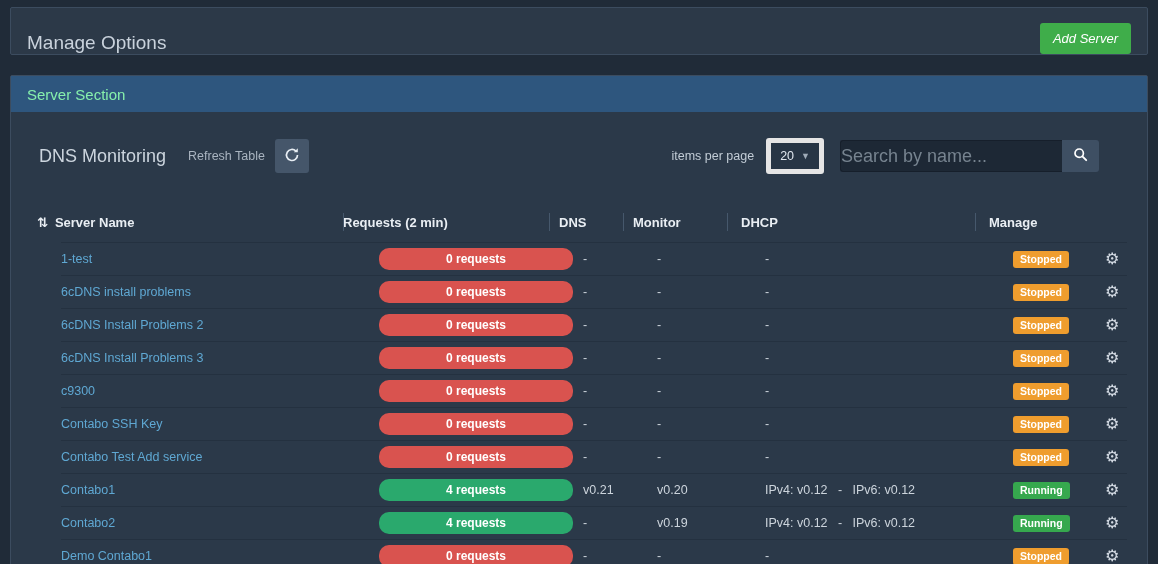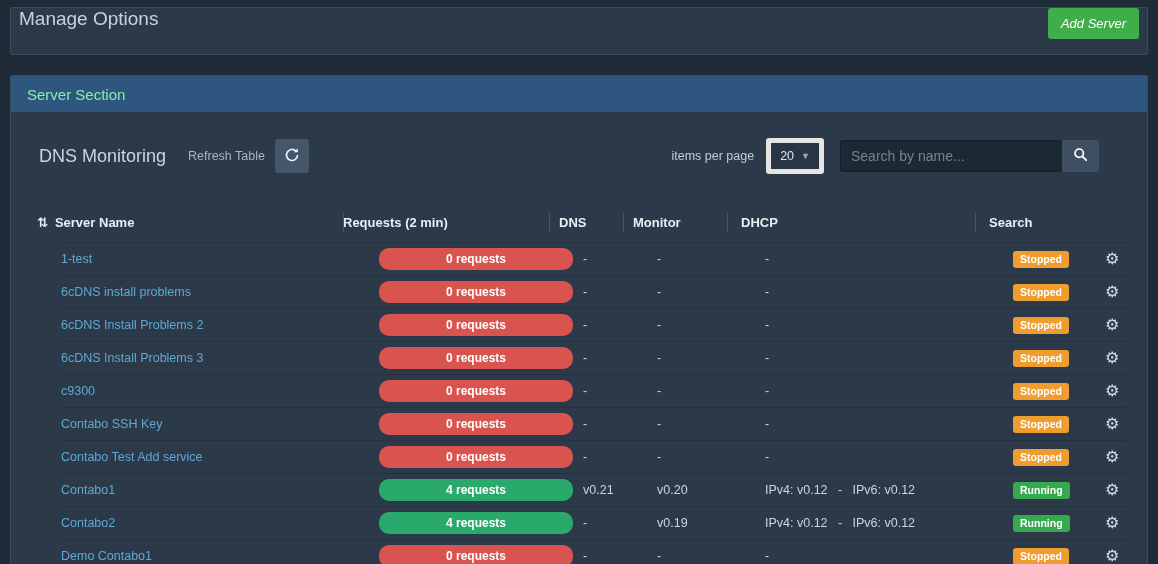--- a/index.html
+++ b/index.html
@@ -22,21 +22,21 @@
   body{
     width:1158px;height:564px;overflow:hidden;
     background:var(--bg);
     font-family:"Liberation Sans","DejaVu Sans",sans-serif;
     color:var(--text);
   }
   
   .topbar{
     margin:7px 10px 20px 10px;height:48px;
     background:var(--panel);border:1px solid var(--panel-border);border-radius:2px;
-    display:flex;align-items:flex-start;padding:0 8px;
+    display:flex;align-items:flex-end;padding:0 16px;
   }
   .topbar h1{font-size:19px;font-weight:400;color:#c9d2dc;margin:0;}
   .btn-add{
     margin-left:auto;background:var(--accent-green);color:#fff;border:none;
     font-size:13px;padding:8px 13px;border-radius:3px;cursor:pointer;
     font-family:inherit;
     font-style:italic;
   }
   
   .panel{
@@ -63,21 +63,21 @@
   .ipp-select{
     background:#273545;border:5px solid #e5e5e5;border-radius:3px;
     color:#dfe6ee;font-size:12.5px;padding:6px 9px;display:flex;align-items:center;
     gap:7px;cursor:pointer;margin-right:16px;
   }
   .ipp-caret{font-size:9px;color:#9fabb8;}
   .search-group{display:flex;}
   .search-input{
     width:222px;height:32px;background:#1d2835;border:1px solid #161f2b;
     border-right:none;border-radius:3px 0 0 3px;color:#7dd3fc;
-    font-size:14px;padding:0 10px;outline:none;font-family:inherit;
+    font-size:18px;padding:0 0;outline:none;font-family:inherit;
   }
   .search-input::placeholder{color:#76838f;}
   .btn-search{
     width:37px;height:32px;background:#3e4f63;border:none;border-radius:0 3px 3px 0;
     cursor:pointer;display:flex;align-items:center;justify-content:center;
   }
   
   .table{margin-top:28px;padding:0 20px 0 26px;}
   .thead,.tr{
     display:grid;
@@ -165,21 +165,21 @@
   <div class="table">
     <div class="thead">
       <div class="th c-name">
         <span class="sort-icon">⇅</span>
         <span>Server Name</span>
       </div>
       <div class="th sep c-req">Requests (2 min)</div>
       <div class="th sep c-dns">DNS</div>
       <div class="th sep c-mon">Monitor</div>
       <div class="th sep c-dhcp">DHCP</div>
-      <div class="th sep c-state">Search</div>
+      <div class="th sep c-state">Manage</div>
       <div class="th c-actions"></div>
     </div>
     <div id="table-body">
   <div class="tr">
     <div class="td c-name">
             <a href="#" class="server-link">1-test</a>
           </div>
     <div class="td c-req">
             <span class="req-badge danger">0 requests</span>
           </div>

